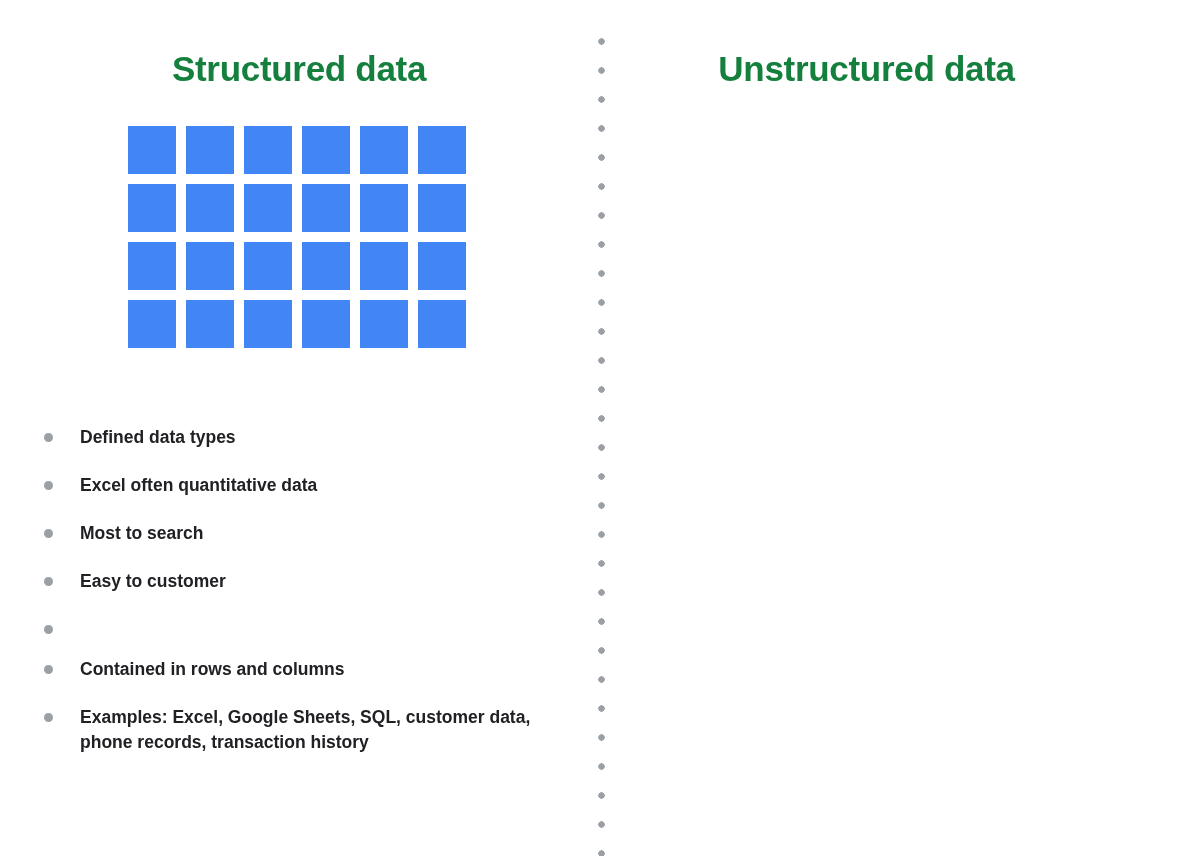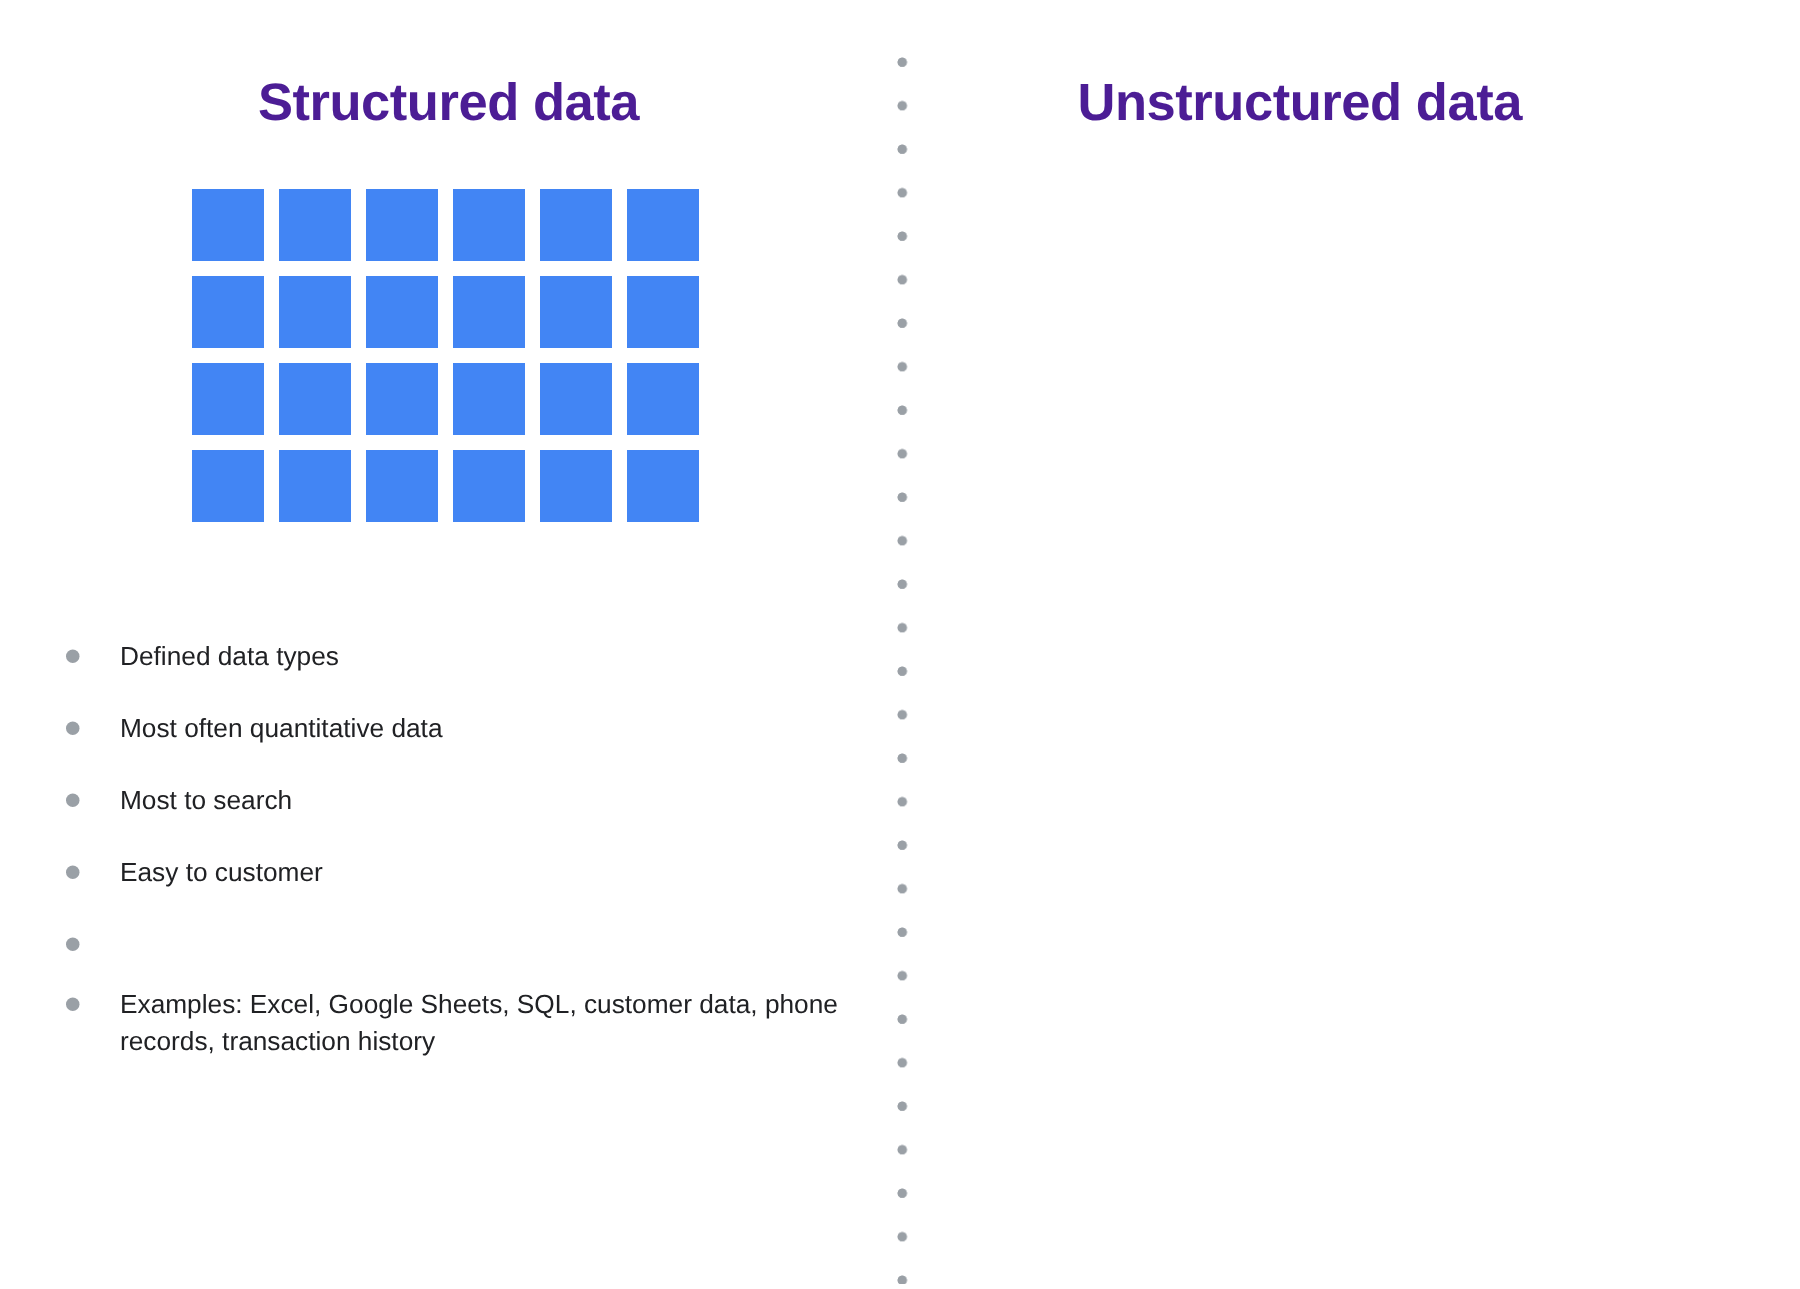--- a/index.html
+++ b/index.html
@@ -41,21 +41,21 @@
     top: 0;
     height: 859px;
   }
   .col-left  { left: 0px;   width: 598px; }
   .col-right { left: 569px; width: 595px; }
 
   .panel-title {
     font-size: 35px;
     font-weight: bold;
     letter-spacing: -0.3px;
-    color: #4c1d95;
+    color: #15803d;
     text-align: center;
     margin: 0;
     position: absolute;
     top: 47px;
     left: 0;
     right: 0;
     line-height: 44px;
   }
 
   
@@ -97,21 +97,21 @@
     height: 9px;
     border-radius: 50%;
     background: #9aa0a6;
     margin-top: 8px;
     margin-right: 27px;
   }
   .bullet-text {
     font-size: 17.5px;
     line-height: 25px;
     color: #202124;
-    font-weight: normal;
+    font-weight: bold;
   }
 </style>
 </head>
 <body>
 
 <div class="page">
 
   <div class="col col-left">
     <h1 class="panel-title">Structured data</h1>
 
@@ -154,32 +154,36 @@
         </div>
       </div>
 
     <div class="bullets left" id="left-bullets">
         <div class="bullet-item">
           <span class="bullet-dot"></span>
           <span class="bullet-text">Defined data types</span>
         </div>
         <div class="bullet-item">
           <span class="bullet-dot"></span>
-          <span class="bullet-text">Most often quantitative data</span>
+          <span class="bullet-text">Excel often quantitative data</span>
         </div>
         <div class="bullet-item">
           <span class="bullet-dot"></span>
           <span class="bullet-text">Most to search</span>
         </div>
         <div class="bullet-item">
           <span class="bullet-dot"></span>
           <span class="bullet-text">Easy to customer</span>
         </div>
         <div class="bullet-item">
           <span class="bullet-dot"></span>
+        </div>
+        <div class="bullet-item">
+          <span class="bullet-dot"></span>
+          <span class="bullet-text">Contained in rows and columns</span>
         </div>
         <div class="bullet-item">
           <span class="bullet-dot"></span>
           <span class="bullet-text">Examples: Excel, Google Sheets, SQL, customer data, phone records, transaction history</span>
         </div>
       </div>
   </div>
 
   <div class="divider"></div>
 

